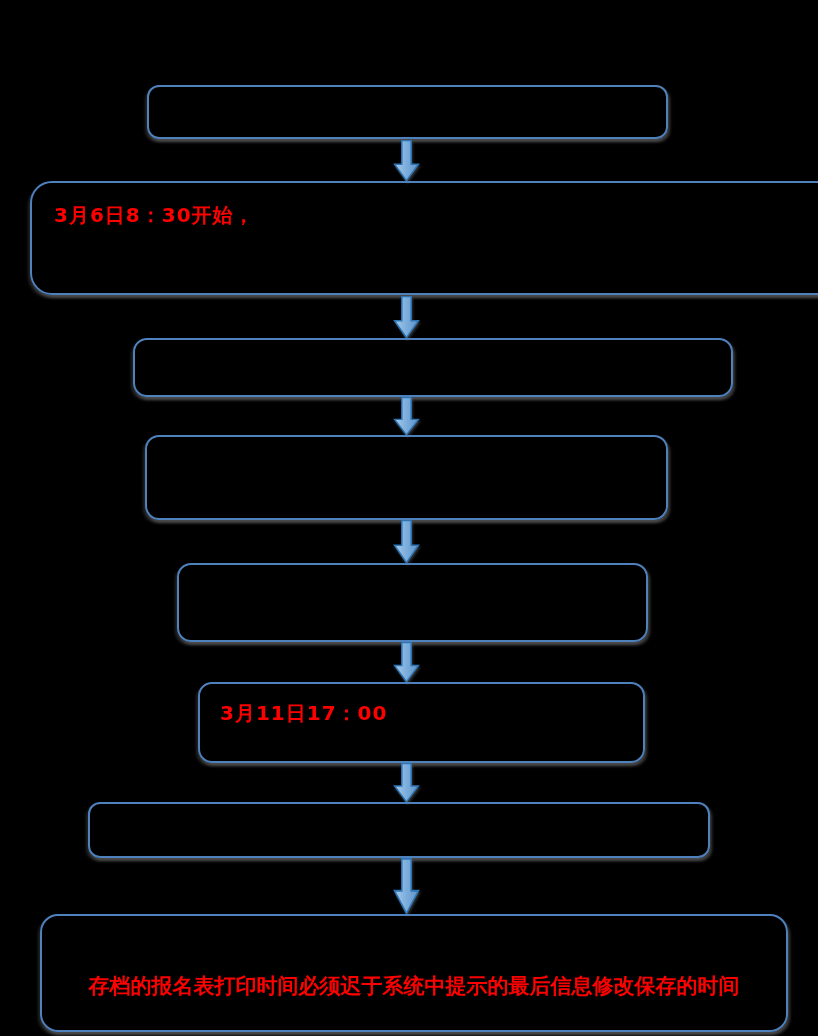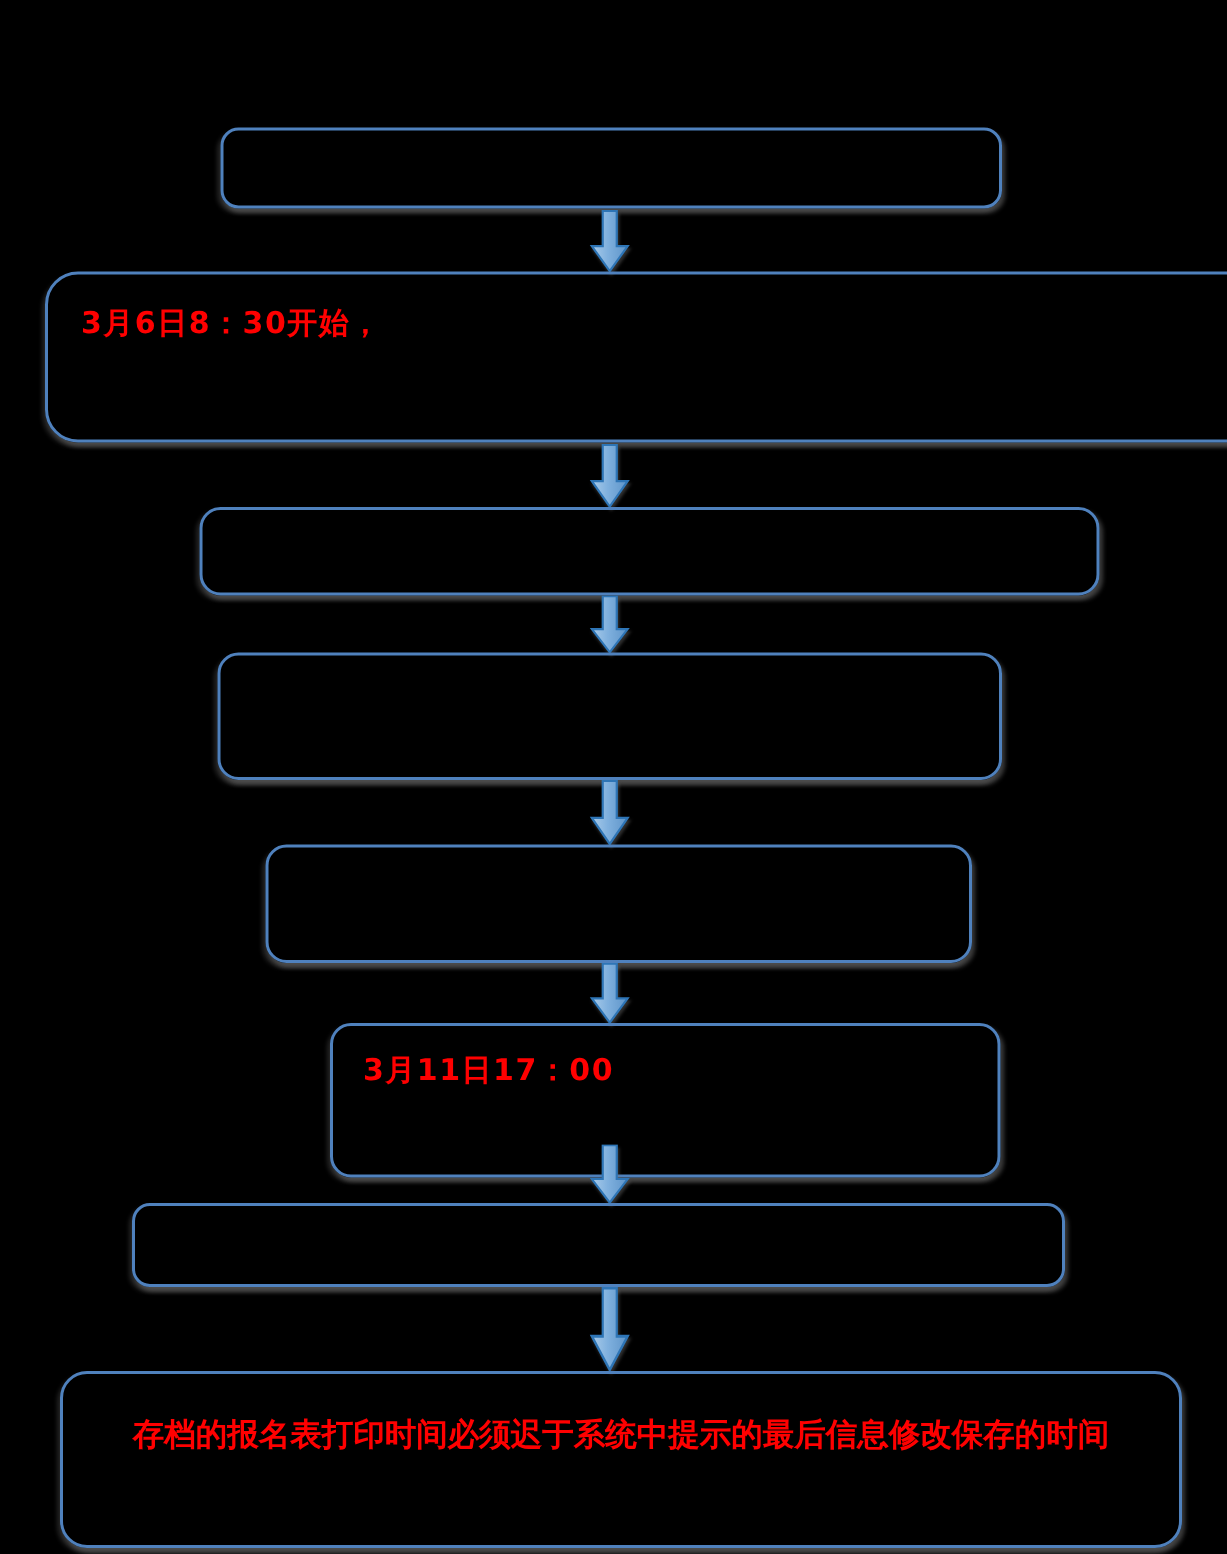--- a/index.html
+++ b/index.html
@@ -31,28 +31,28 @@
     line-height: 1.15;
     letter-spacing: 1px;
     white-space: nowrap;
   }
   
   .b1 { left: 147px; top:  85px; width: 521px; height: 54px;  border-radius: 12px; }
   .b2 { left:   2px; top: 181px; width: 814px; height: 114px; border-radius: 22px; margin-left: 28px; }
   .b3 { left: 133px; top: 338px; width: 600px; height: 59px;  border-radius: 14px; }
   .b4 { left: 145px; top: 435px; width: 523px; height: 85px;  border-radius: 14px; }
   .b5 { left: 177px; top: 563px; width: 471px; height: 79px;  border-radius: 14px; }
-  .b6 { left: 198px; top: 682px; width: 447px; height: 103px;  border-radius: 14px; margin-left: 22px; }
+  .b6 { left: 198px; top: 682px; width: 447px; height: 81px;  border-radius: 14px; }
   .b7 { left:  88px; top: 802px; width: 622px; height: 56px;  border-radius: 12px; }
   .b8 { left:  40px; top: 914px; width: 748px; height: 118px; border-radius: 18px; }
 
   .b2 .label { padding: 21px 0 0 22px; }
   .b6 .label { padding: 18px 0 0 20px; }
   .b8 .label {
-    padding-top: 28px;
+    padding-top: 58px;
     text-align: center;
     font-size: 21px;
     letter-spacing: 0;
   }
 
   .arrow {
     position: absolute;
     left: 393px;
     width: 27px;
     filter: drop-shadow(1px 2px 1px rgba(120,120,120,0.40));

